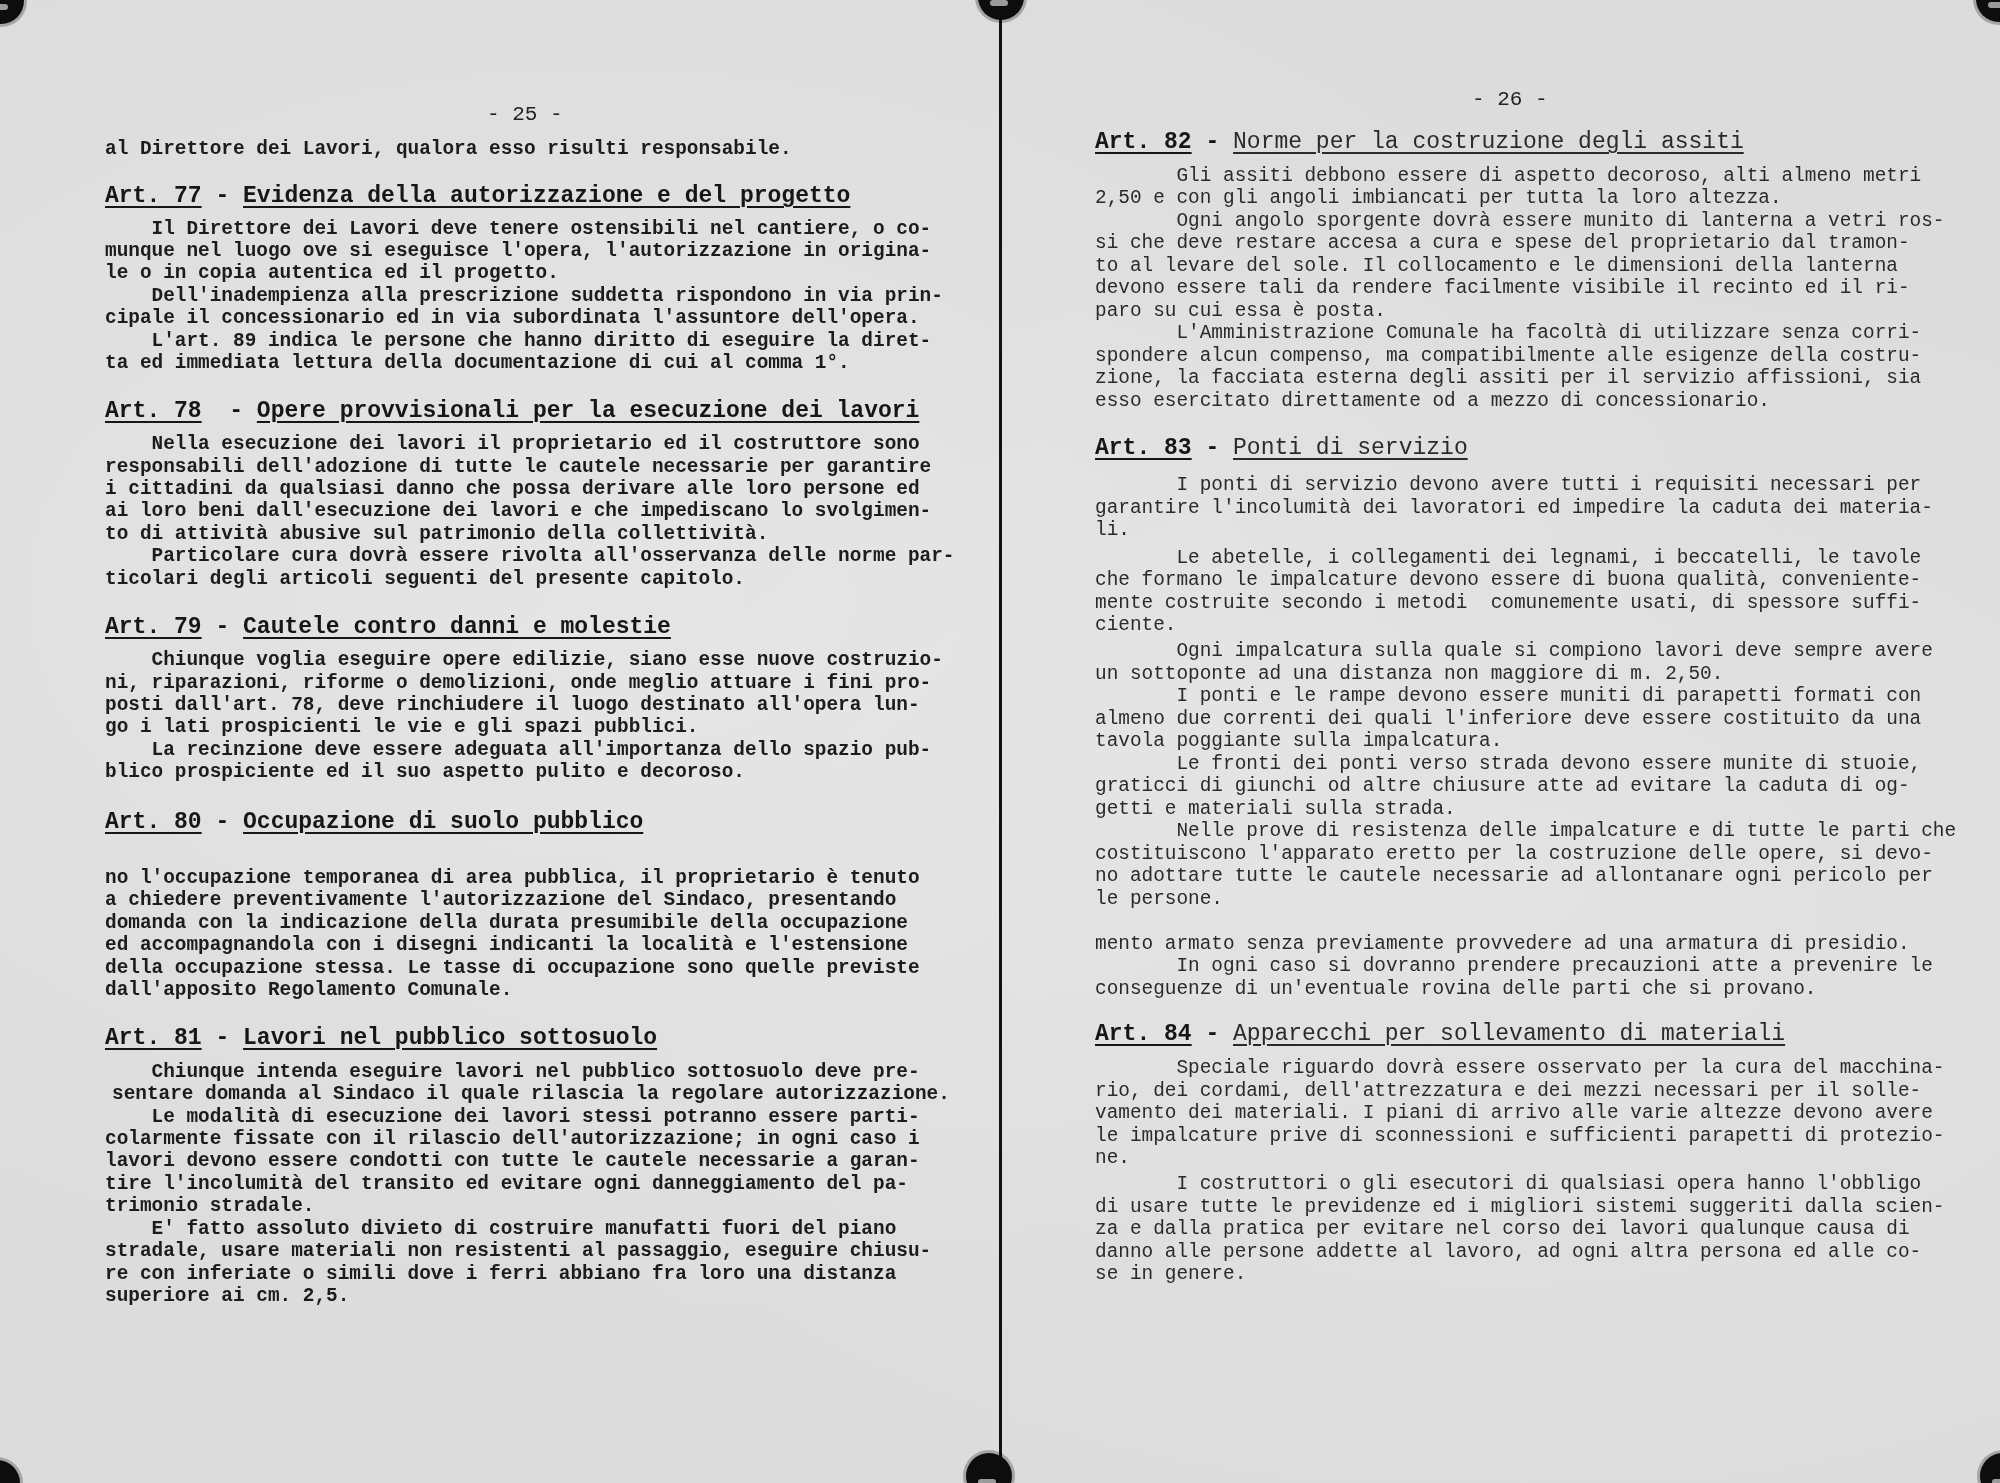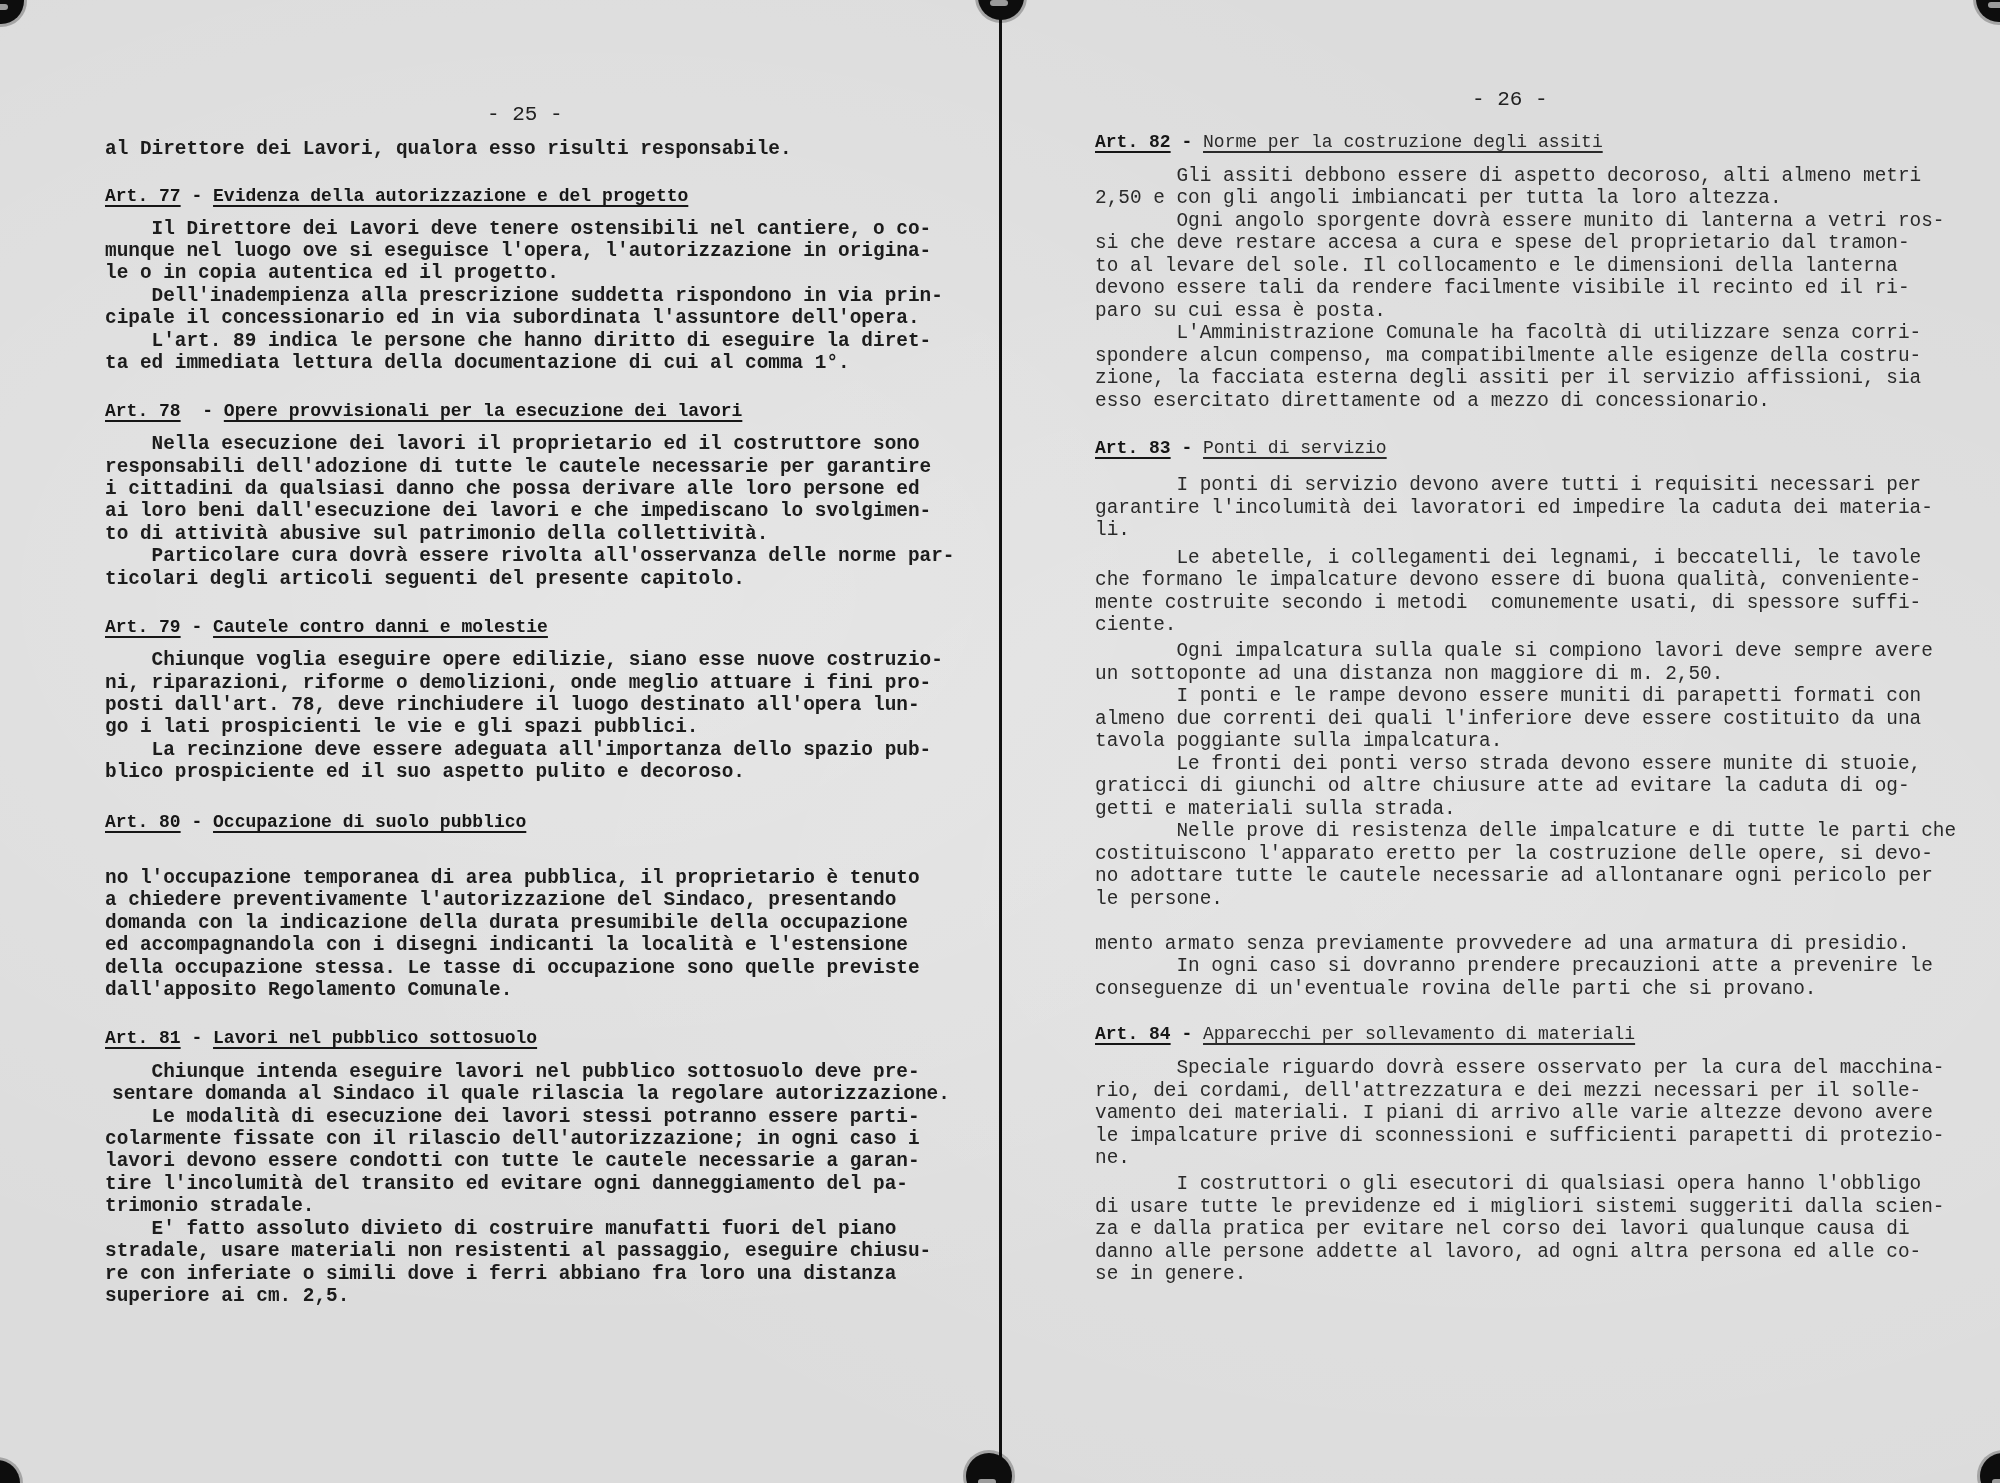--- a/index.html
+++ b/index.html
@@ -20,21 +20,21 @@
   }
   .hole { position:absolute; width:46px; height:46px; border-radius:50%; background:#0d0d0d;
           box-shadow: 0 0 0 3px rgba(0,0,0,0.25); }
   .hole::after { content:""; position:absolute; left:12px; top:26px; width:18px; height:6px;
                  border-radius:3px; background:#d8d8d8; opacity:.7; }
   .pagenum { position:absolute; font-size:21px; white-space:pre; color:#222; }
   .line {
     position:absolute; white-space:pre; font-size:19.4px; line-height:22px;
     letter-spacing:0px; color:#1c1c1c; font-weight:bold;
   }
-  .heading { position:absolute; white-space:pre; font-size:18px; line-height:22px; font-weight:bold; color:#161616; }
+  .heading { position:absolute; white-space:pre; font-size:23px; line-height:22px; font-weight:bold; color:#161616; }
   .heading .artno, .heading .title { text-decoration:underline; text-decoration-thickness:2px; text-underline-offset:4px; }
   .heading .sep { text-decoration:none; }
   .right .line { font-weight:normal; color:#2a2a2a; }
   .right .heading .title { font-weight:normal; color:#2a2a2a; }
 </style>
 </head>
 <body>
 
 <div class="page left">
   <div class="pagenum" style="left:487px;top:103px;">- 25 -</div>

